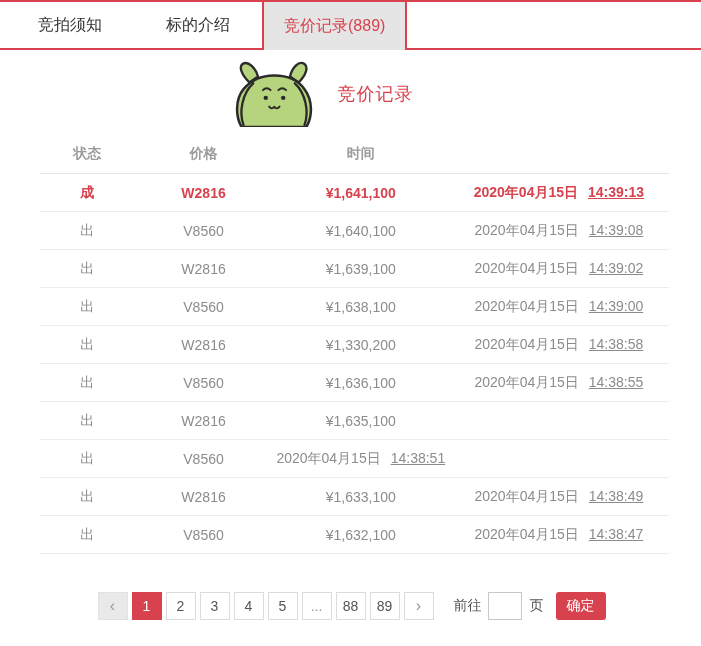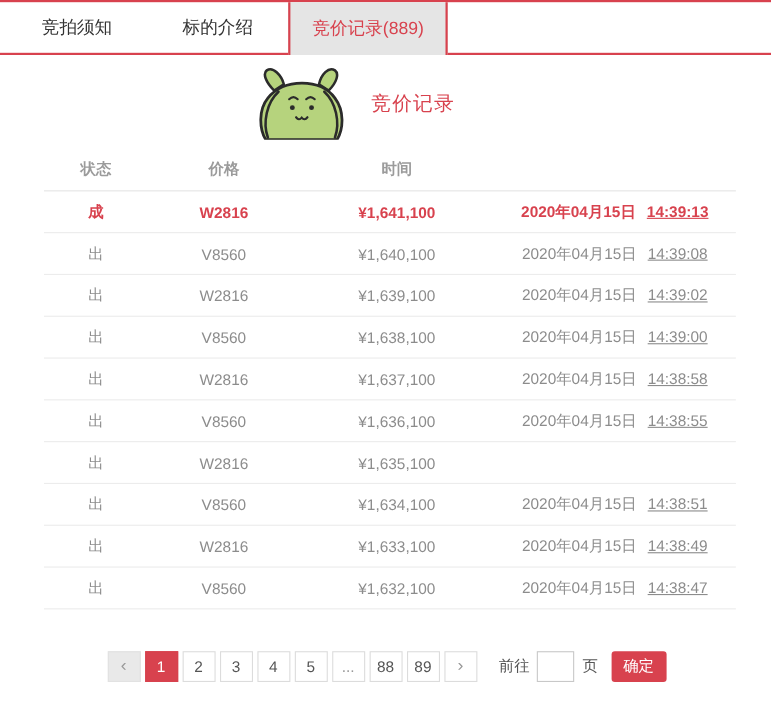--- a/index.html
+++ b/index.html
@@ -120,38 +120,37 @@
   </div>
   <div class="t-row">
     <div class="t-cell">出</div>
     <div class="t-cell">V8560</div>
     <div class="t-cell">¥1,638,100</div>
     <div class="t-cell"><span>2020年04月15日</span><span class="time-part">14:39:00</span></div>
   </div>
   <div class="t-row">
     <div class="t-cell">出</div>
     <div class="t-cell">W2816</div>
-    <div class="t-cell">¥1,637,100</div>
+    <div class="t-cell">¥1,330,200</div>
     <div class="t-cell"><span>2020年04月15日</span><span class="time-part">14:38:58</span></div>
   </div>
   <div class="t-row">
     <div class="t-cell">出</div>
     <div class="t-cell">V8560</div>
     <div class="t-cell">¥1,636,100</div>
     <div class="t-cell"><span>2020年04月15日</span><span class="time-part">14:38:55</span></div>
   </div>
   <div class="t-row">
     <div class="t-cell">出</div>
     <div class="t-cell">W2816</div>
     <div class="t-cell">¥1,635,100</div>
   </div>
   <div class="t-row">
     <div class="t-cell">出</div>
     <div class="t-cell">V8560</div>
-    <div class="t-cell">¥1,634,100</div>
     <div class="t-cell"><span>2020年04月15日</span><span class="time-part">14:38:51</span></div>
   </div>
   <div class="t-row">
     <div class="t-cell">出</div>
     <div class="t-cell">W2816</div>
     <div class="t-cell">¥1,633,100</div>
     <div class="t-cell"><span>2020年04月15日</span><span class="time-part">14:38:49</span></div>
   </div>
   <div class="t-row">
     <div class="t-cell">出</div>

